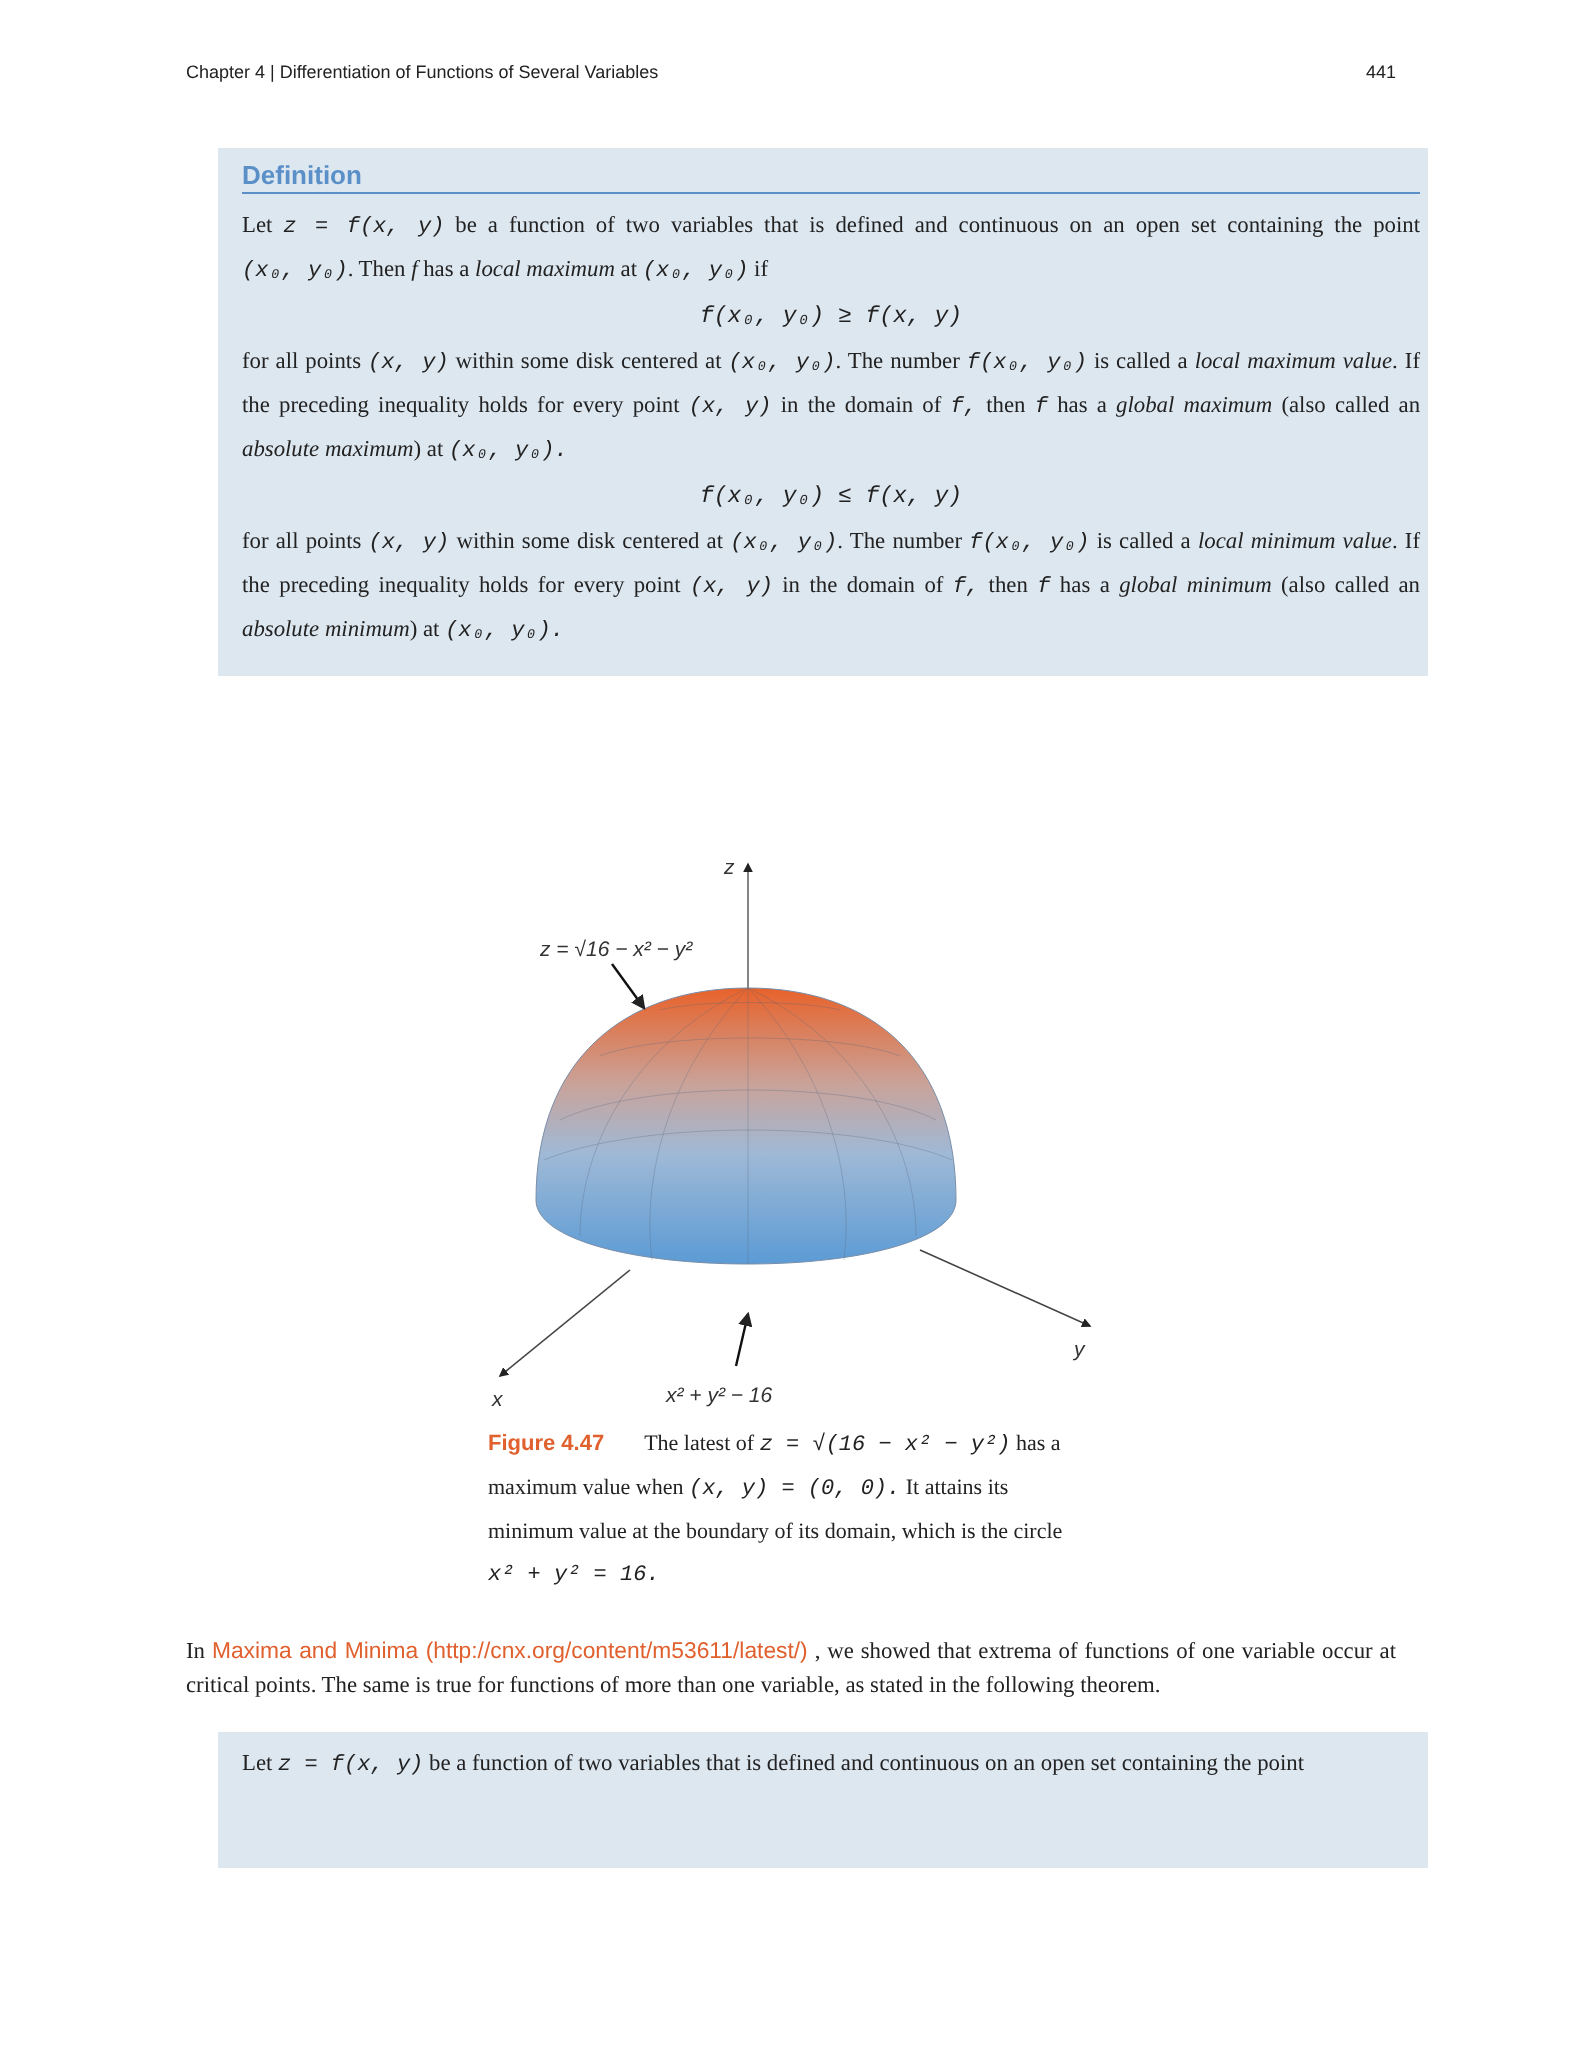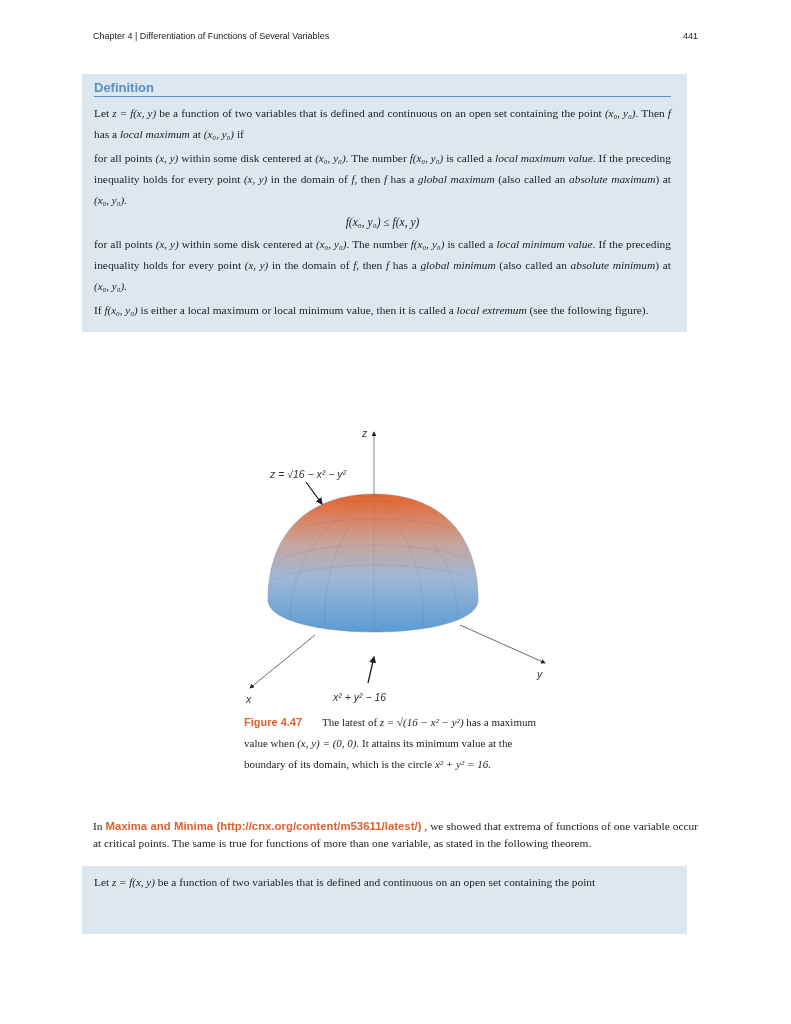--- a/index.html
+++ b/index.html
@@ -3,60 +3,60 @@
 <meta charset="utf-8">
 <style>
   html, body { margin: 0; padding: 0; background: #ffffff; }
   body { width: 791px; height: 1024px; position: relative; overflow: hidden;
          font-family: "Liberation Serif", serif; color: #222; }
   .running-head { position: absolute; top: 31px; left: 93px; width: 605px; height: 14px;
                   font-family: "Liberation Sans", sans-serif; font-size: 9px; color: #222; }
   .running-head .chap { position: absolute; left: 0; top: 0; text-align: right; }
   .running-head .pg { position: absolute; right: 0; top: 0; }
 
-  .box { position: absolute; left: 82px; width: 605px; background: #dde7f0; box-sizing: border-box;
-         padding: 6px 16px 8px 12px; }
+  .box { position: absolute; left: 109px; width: 605px; background: #dde7f0; box-sizing: border-box;
+         padding: 6px 4px 8px 12px; }
   .box-title { font-family: "Liberation Sans", sans-serif; font-weight: bold; font-size: 13px;
                color: #5a8fc8; padding-bottom: 1px; border-bottom: 1.5px solid #5a8fc8; margin-bottom: 6px; }
   .p { font-size: 11.4px; line-height: 21px; text-align: justify; margin: 0 0 3px 0; }
-  .math { font-family: Liberation Serif, serif; font-style: italic; font-size: 11px; white-space: nowrap; }
+  .math { font-family: Liberation Mono, monospace; font-style: italic; font-size: 11px; white-space: nowrap; }
   .center { text-align: center; margin: 5px 0 6px 0; font-size: 11.5px; }
   em { font-style: italic; }
 
   .figure { position: absolute; left: 240px; top: 420px; width: 330px; height: 285px; }
   .caption { position: absolute; left: 244px; top: 712px; width: 300px; font-size: 11px; line-height: 21px; }
   .caption .fig-label { font-family: "Liberation Sans", sans-serif; font-weight: bold; color: #e0602e; margin-right: 20px; }
 
   .body-para { position: absolute; left: 93px; top: 818px; width: 605px; font-size: 11.4px; line-height: 17px; text-align: justify; }
-  .link { font-family: "Liberation Sans", sans-serif; font-weight: bold; color: #e0602e; text-decoration: none; }
+  .link { font-family: "Liberation Sans", sans-serif; font-weight: normal; color: #e0602e; text-decoration: none; }
 
   .fig-text { font-family: "Liberation Sans", sans-serif; font-size: 10.5px; font-style: italic; fill: #333; }
 </style>
 </head>
 <body>
 
 <div class="running-head">
   <span class="chap">Chapter 4 | Differentiation of Functions of Several Variables</span>
   <span class="pg">441</span>
 </div>
 
 <div class="box" style="top:74px;">
   <div class="box-title">Definition</div>
 
   <p class="p"><span>Let </span><span class="math">z = f(x, y)</span><span> be a function of two variables that is defined and continuous on an open set containing the point </span><span class="math">(x₀, y₀)</span><span>. Then </span><em>f</em><span> has a </span><em>local maximum</em><span> at </span><span class="math">(x₀, y₀)</span><span> if</span></p>
 
+  <div class="center math">f(x₀, y₀) ≥ f(x, y)</div>
 
   <p class="p"><span>for all points </span><span class="math">(x, y)</span><span> within some disk centered at </span><span class="math">(x₀, y₀)</span><span>. The number </span><span class="math">f(x₀, y₀)</span><span> is called a </span><em>local maximum value</em><span>. If the preceding inequality holds for every point </span><span class="math">(x, y)</span><span> in the domain of </span><span class="math">f,</span><span> then </span><span class="math">f</span><span> has a </span><em>global maximum</em><span> (also called an </span><em>absolute maximum</em><span>) at </span><span class="math">(x₀, y₀).</span></p>
 
 
   <div class="center math">f(x₀, y₀) ≤ f(x, y)</div>
 
   <p class="p"><span>for all points </span><span class="math">(x, y)</span><span> within some disk centered at </span><span class="math">(x₀, y₀)</span><span>. The number </span><span class="math">f(x₀, y₀)</span><span> is called a </span><em>local minimum value</em><span>. If the preceding inequality holds for every point </span><span class="math">(x, y)</span><span> in the domain of </span><span class="math">f,</span><span> then </span><span class="math">f</span><span> has a </span><em>global minimum</em><span> (also called an </span><em>absolute minimum</em><span>) at </span><span class="math">(x₀, y₀).</span></p>
 
-  <p class="p"><span>If </span><span class="math">f(x₀, y₀)</span><span> is either a local maximum or local minimum value, then it is called a </span><em>local extremum</em><span> (see the following figure).</span></p>
 </div>
 
 <svg class="figure" viewBox="0 0 330 285">
   <defs>
     <linearGradient id="domeGrad" x1="0" y1="0" x2="0" y2="1">
       <stop offset="0" id="stopTop" stop-color="#e8622a"></stop>
       <stop offset="0.35" stop-color="#c9a39a"></stop>
       <stop offset="0.6" stop-color="#9fb9d6"></stop>
       <stop offset="1" id="stopBottom" stop-color="#5b9bd5"></stop>
     </linearGradient>

